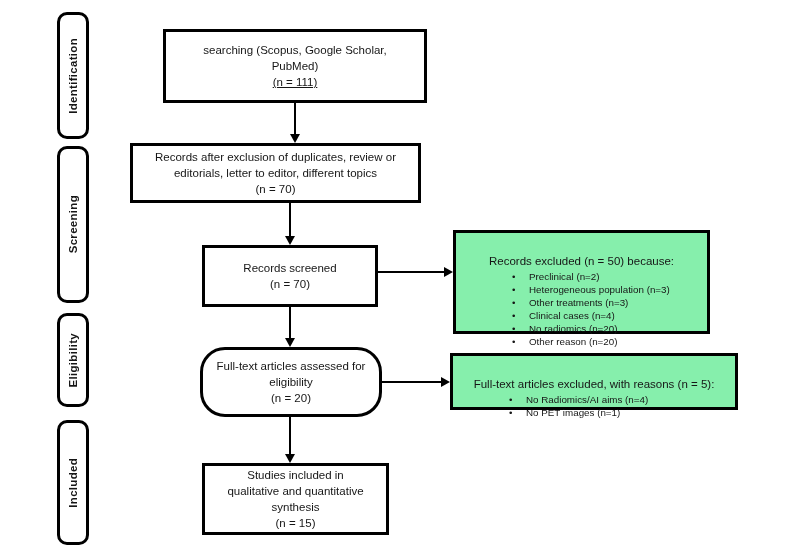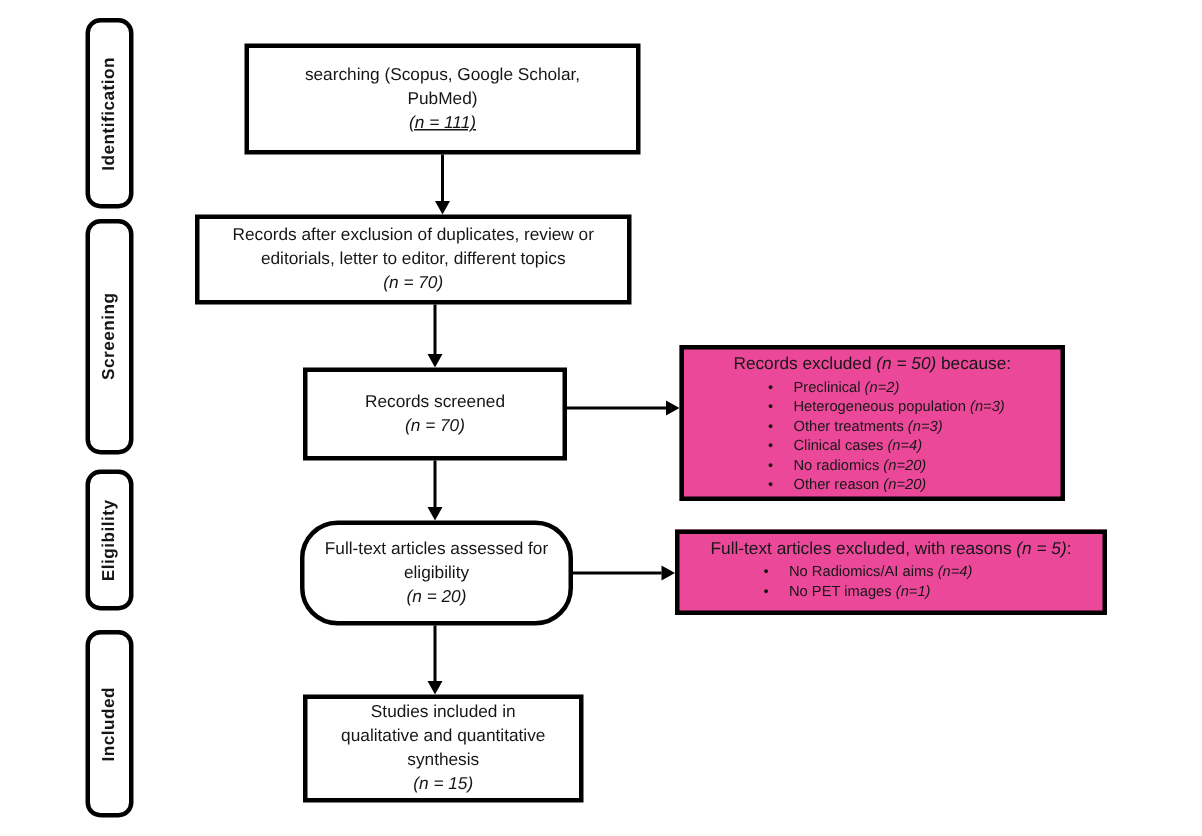--- a/index.html
+++ b/index.html
@@ -48,36 +48,36 @@
     display: flex;
     flex-direction: column;
     align-items: center;
     justify-content: center;
     text-align: center;
     font-size: 11.5px;
     line-height: 16px;
     padding: 1px 5px;
   }
   .flow-box .line { display: block; }
-  .n { font-style: italic; }
+  .n { }
   .n.underlined { text-decoration: underline; }
 
   #box-identified { left: 163px; top: 29px;  width: 264px; height: 74px; }
   #box-dedup      { left: 130px; top: 143px; width: 291px; height: 60px; }
   #box-screened   { left: 202px; top: 245px; width: 176px; height: 62px; }
   #box-fulltext   { left: 200px; top: 347px; width: 182px; height: 70px; border-radius: 25px; }
   #box-included   { left: 202px; top: 463px; width: 187px; height: 72px; }
 
   
   .excl-box {
     position: absolute;
     border: 3px solid #000;
-    background: #ec4899;
+    background: #86efac;
     box-sizing: border-box;
-    padding-top: 2px;
+    padding-top: 20px;
   }
   #excl-records  { left: 453px; top: 230px; width: 257px; height: 104px; }
   #excl-fulltext { left: 450px; top: 353px; width: 288px; height: 57px; }
   .excl-title {
     text-align: center;
     font-size: 11.5px;
     line-height: 16px;
     margin-bottom: 1px;
   }
   .excl-item {

